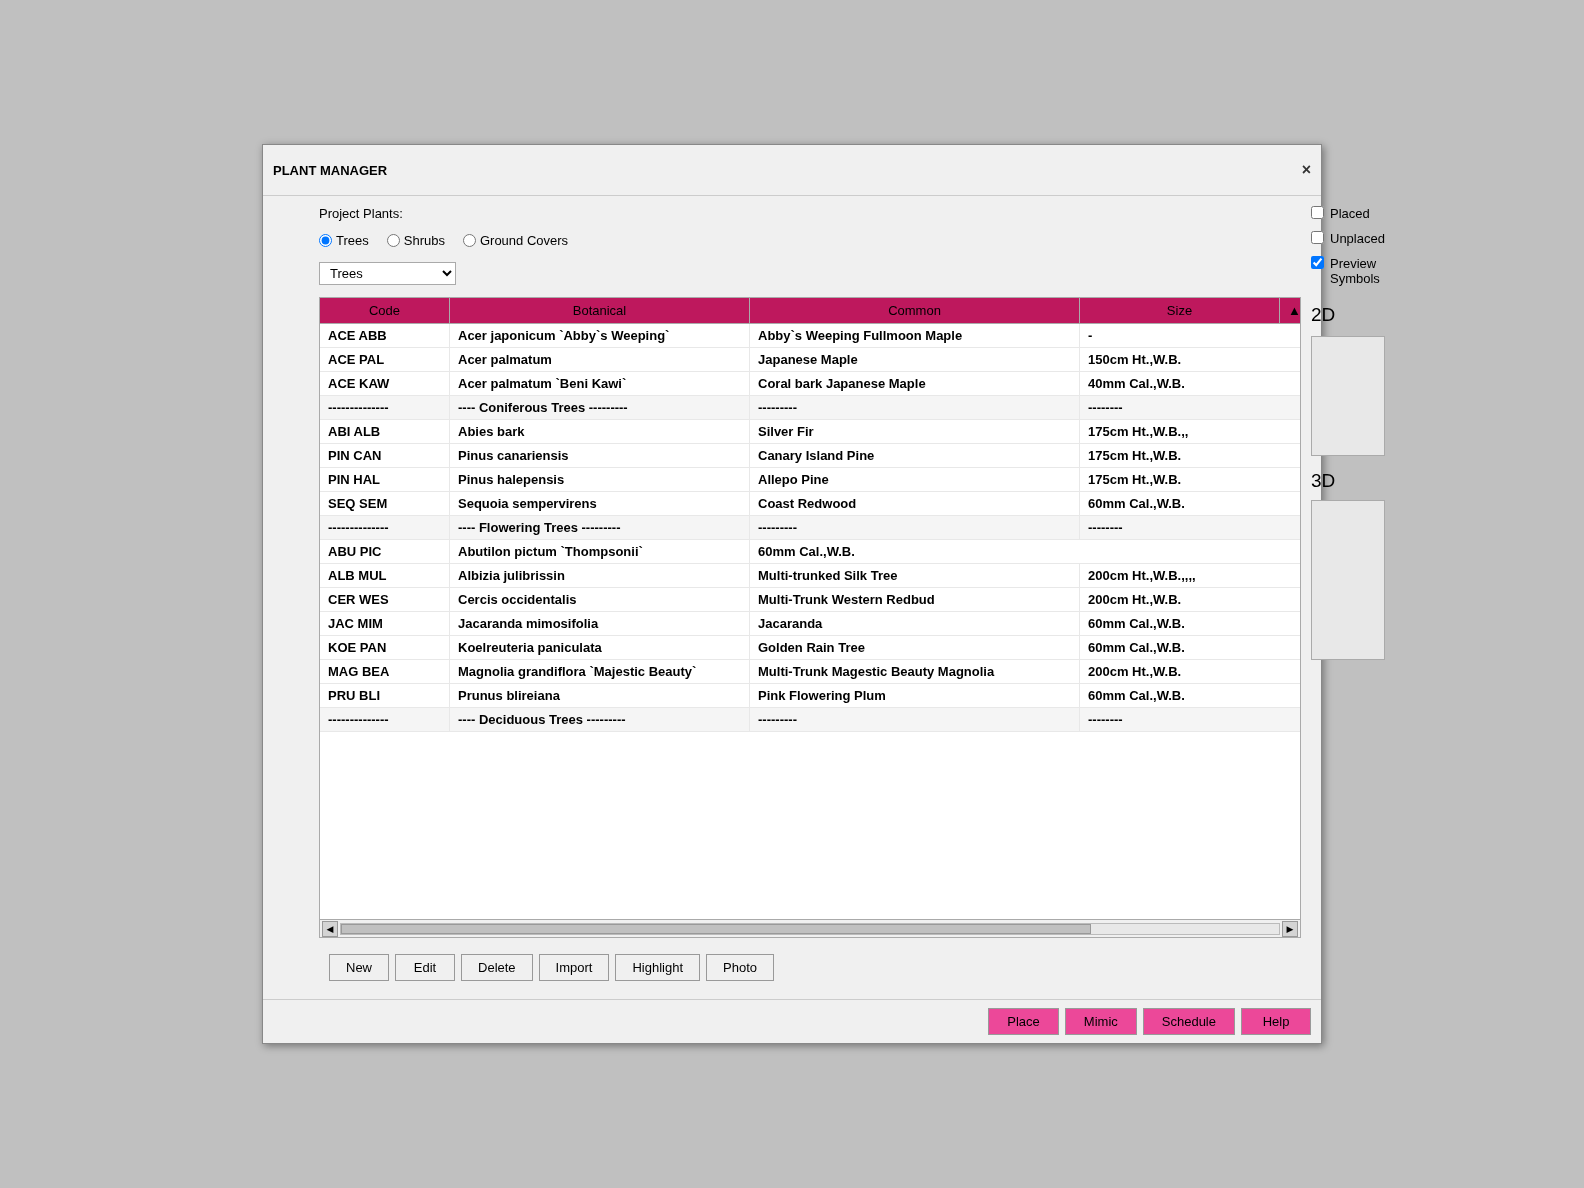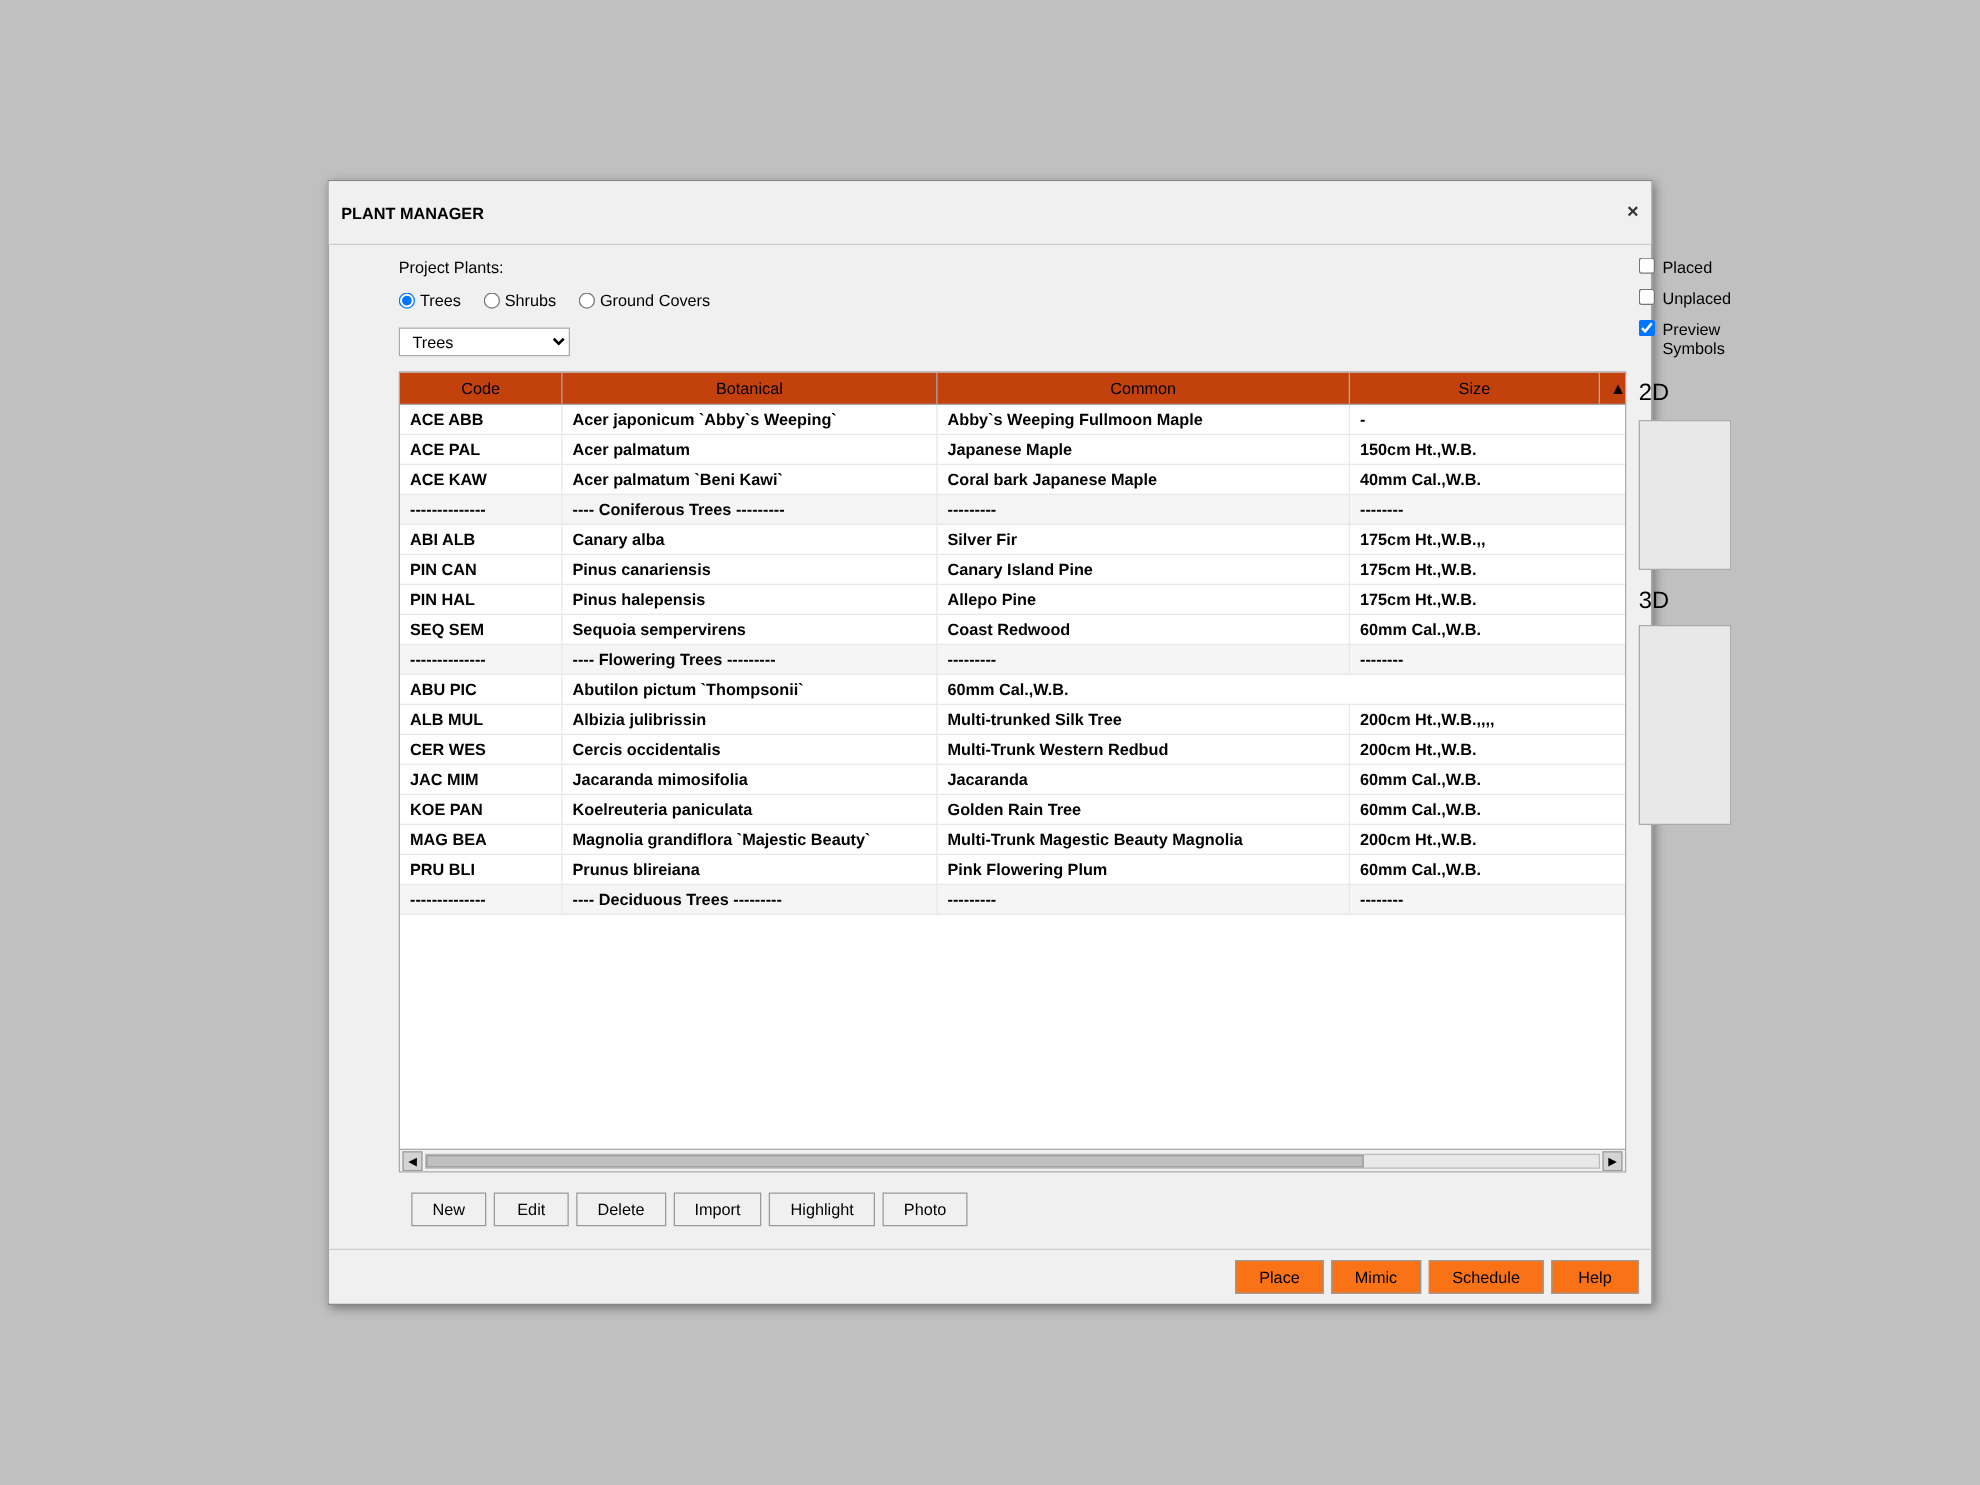--- a/index.html
+++ b/index.html
@@ -93,21 +93,21 @@
     .table-container {
       border: 1px solid #aaa;
       flex: 1;
       overflow: hidden;
       display: flex;
       flex-direction: column;
     }
     .table-header {
       display: grid;
       grid-template-columns: 130px 300px 330px 200px 20px;
-      background: #c2410c;
+      background: #be185d;
       border-bottom: 1px solid #aaa;
     }
     .table-header .col-head {
       padding: 5px 8px;
       text-align: center;
       font-size: 13px;
       border-right: 1px solid #aaa;
     }
     .table-header .col-head:last-child {
       border-right: none;
@@ -190,21 +190,21 @@
     .footer-buttons {
       padding: 8px 10px;
       display: flex;
       justify-content: flex-end;
       gap: 6px;
       border-top: 1px solid #ccc;
     }
     .footer-btn {
       padding: 5px 18px;
       border: 1px solid #999;
-      background: #f97316;
+      background: #ec4899;
       font-size: 13px;
       cursor: pointer;
       min-width: 70px;
     }
     
     .checkbox-item {
       display: flex;
       align-items: flex-start;
       gap: 6px;
       margin-bottom: 4px;
@@ -307,21 +307,21 @@
               <div class="table-cell">40mm Cal.,W.B.</div>
             </div>
             <div class="table-row divider-row">
               <div class="table-cell">--------------</div>
               <div class="table-cell">---- Coniferous Trees ---------</div>
               <div class="table-cell">---------</div>
               <div class="table-cell">--------</div>
             </div>
             <div class="table-row">
               <div class="table-cell">ABI ALB</div>
-              <div class="table-cell">Canary alba</div>
+              <div class="table-cell">Abies bark</div>
               <div class="table-cell">Silver Fir</div>
               <div class="table-cell">175cm Ht.,W.B.,,</div>
             </div>
             <div class="table-row">
               <div class="table-cell">PIN CAN</div>
               <div class="table-cell">Pinus canariensis</div>
               <div class="table-cell">Canary Island Pine</div>
               <div class="table-cell">175cm Ht.,W.B.</div>
             </div>
             <div class="table-row">

